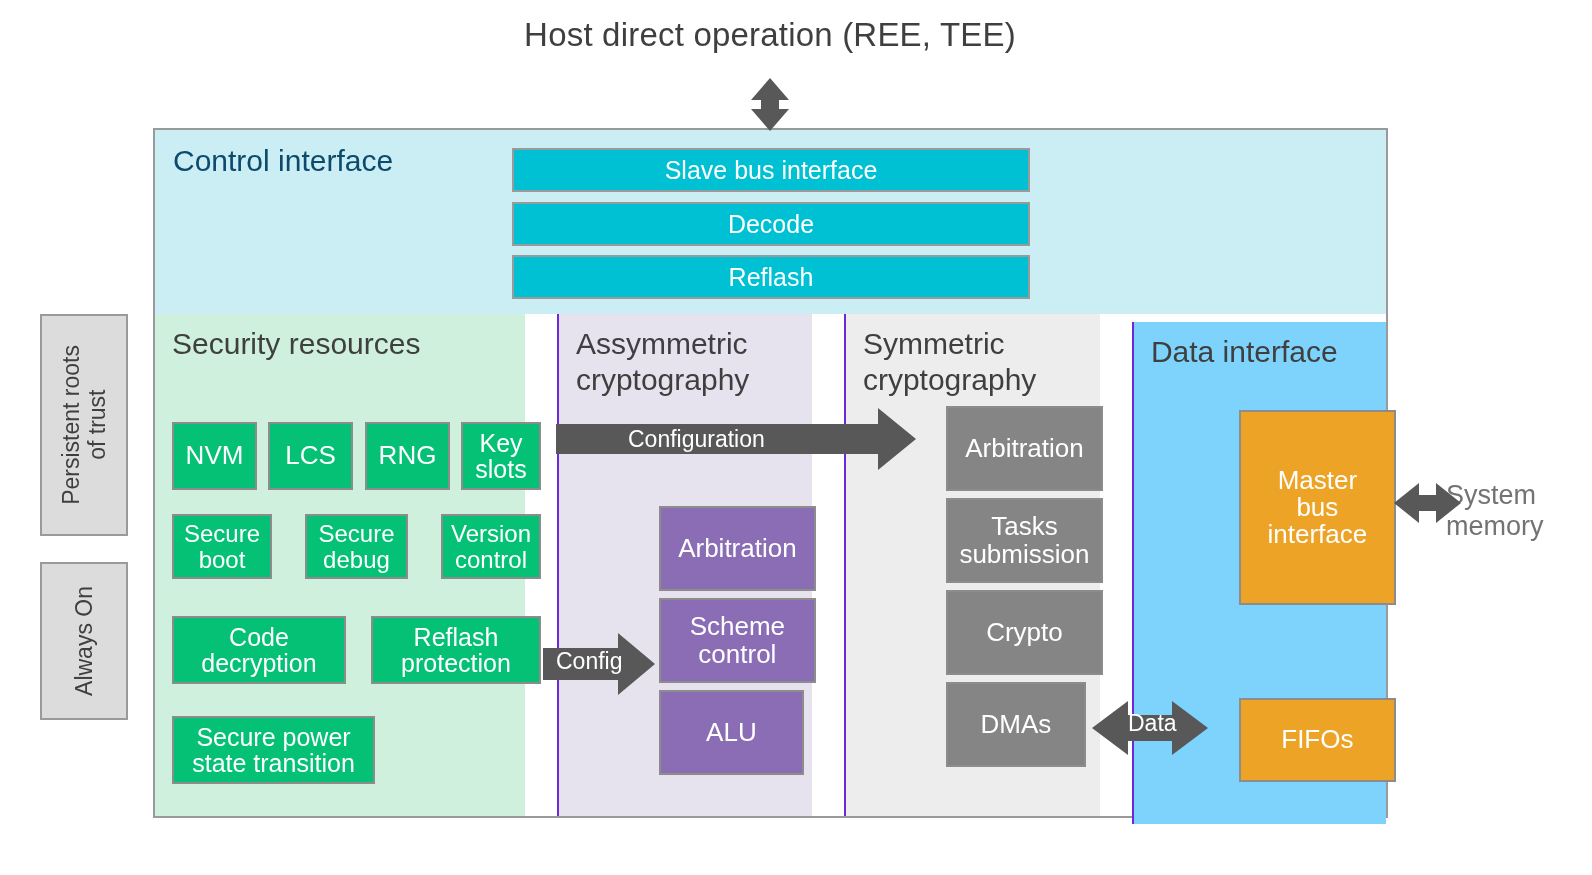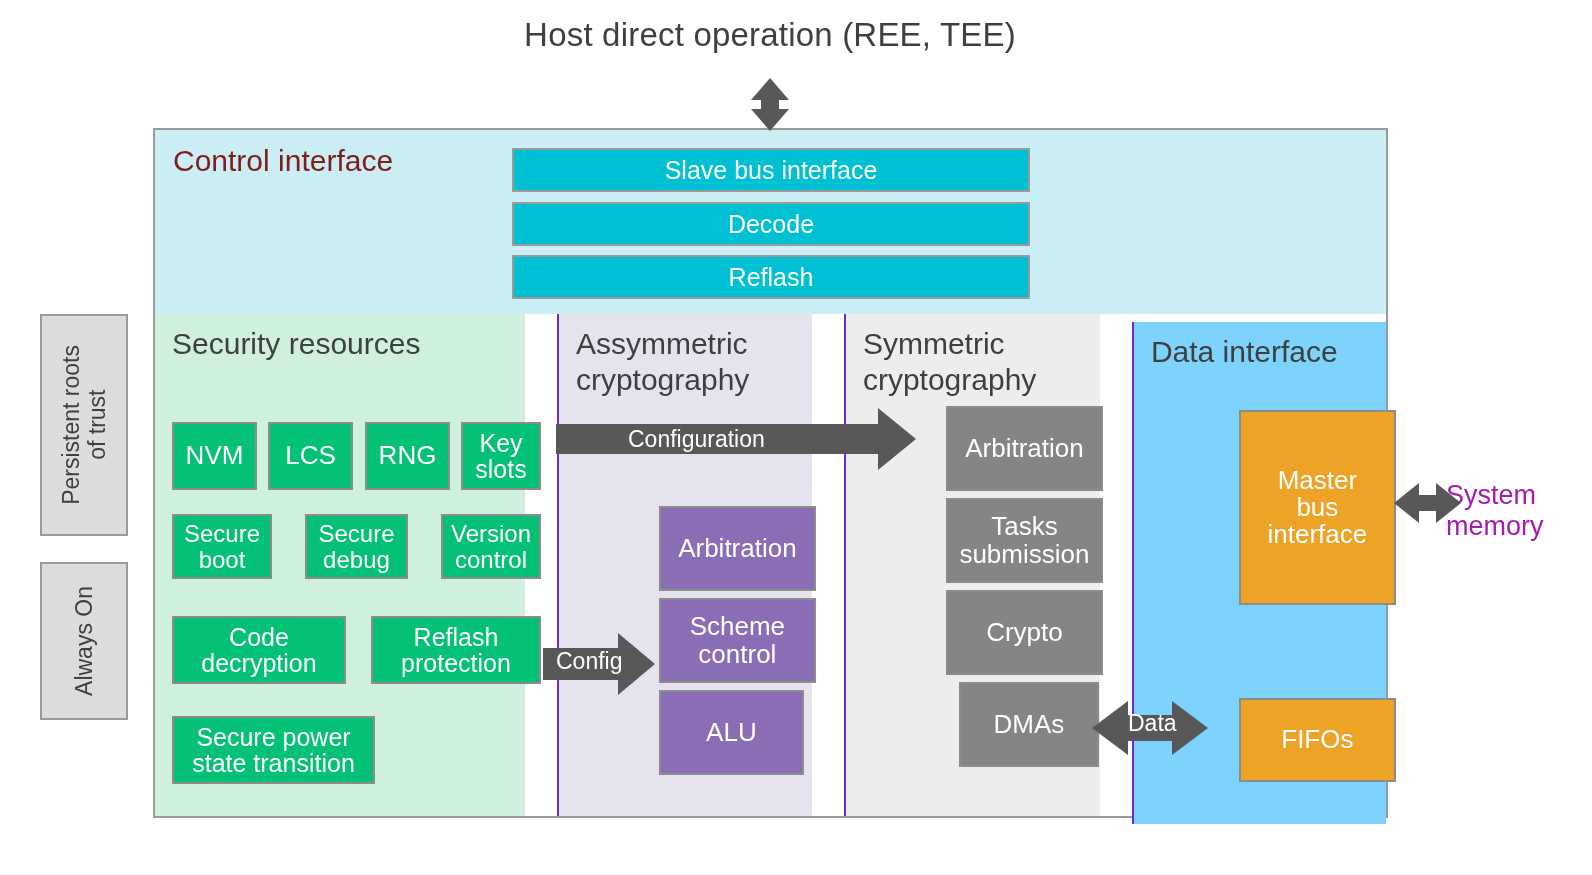--- a/index.html
+++ b/index.html
@@ -32,21 +32,21 @@
     border: 2px solid #9a9a9a;
   }
 
   
   #control-band {
     left: 0; top: 0; width: 100%; height: 184px;
     background: #CBEEF5;
   }
   .section-title {
     font-size: 30px;
-    color: #7f1d1d;
+    color: #0c4a6e;
   }
   #control-title { left: 18px; top: 14px; }
 
   .cyan-box {
     background: #00C1D4;
     border: 2px solid #9a9a9a;
     color: #ffffff;
     font-size: 25px;
     display: flex;
     align-items: center;
@@ -117,21 +117,21 @@
 
   
   #b-a-arb    { left: 100px; top: 192px; width: 157px; height: 85px; font-size: 26px; }
   #b-a-scheme { left: 100px; top: 284px; width: 157px; height: 85px; font-size: 26px; }
   #b-a-alu    { left: 100px; top: 376px; width: 145px; height: 85px; font-size: 26px; }
 
   
   #b-s-arb    { left: 100px; top: 92px;  width: 157px; height: 85px; font-size: 26px; }
   #b-s-tasks  { left: 100px; top: 184px; width: 157px; height: 85px; font-size: 26px; }
   #b-s-crypto { left: 100px; top: 276px; width: 157px; height: 85px; font-size: 26px; }
-  #b-s-dma    { left: 100px; top: 368px; width: 140px; height: 85px; font-size: 26px; margin-left: 13px; }
+  #b-s-dma    { left: 100px; top: 368px; width: 140px; height: 85px; font-size: 26px; }
 
   
   #b-master { left: 105px; top: 88px;  width: 157px; height: 195px; font-size: 26px; }
   #b-fifos  { left: 105px; top: 376px; width: 157px; height: 84px;  font-size: 26px; }
 
   
   .side-box {
     border: 2px solid #9a9a9a;
     background: #DCDCDC;
     display: flex;
@@ -147,21 +147,21 @@
     color: #3f3f3f;
     white-space: pre-line;
   }
   #roots-box  { left: 40px; top: 314px; width: 88px; height: 222px; }
   #always-box { left: 40px; top: 562px; width: 88px; height: 158px; }
 
   #sysmem-label {
     left: 1446px; top: 480px; width: 140px;
     font-size: 27px;
     line-height: 31px;
-    color: #a21caf;
+    color: #737373;
     white-space: pre-line;
   }
 
   
   #arrow-layer {
     left: 0; top: 0; width: 1592px; height: 875px;
     pointer-events: none;
   }
   .arrow-fill { fill: #585858; }
 

